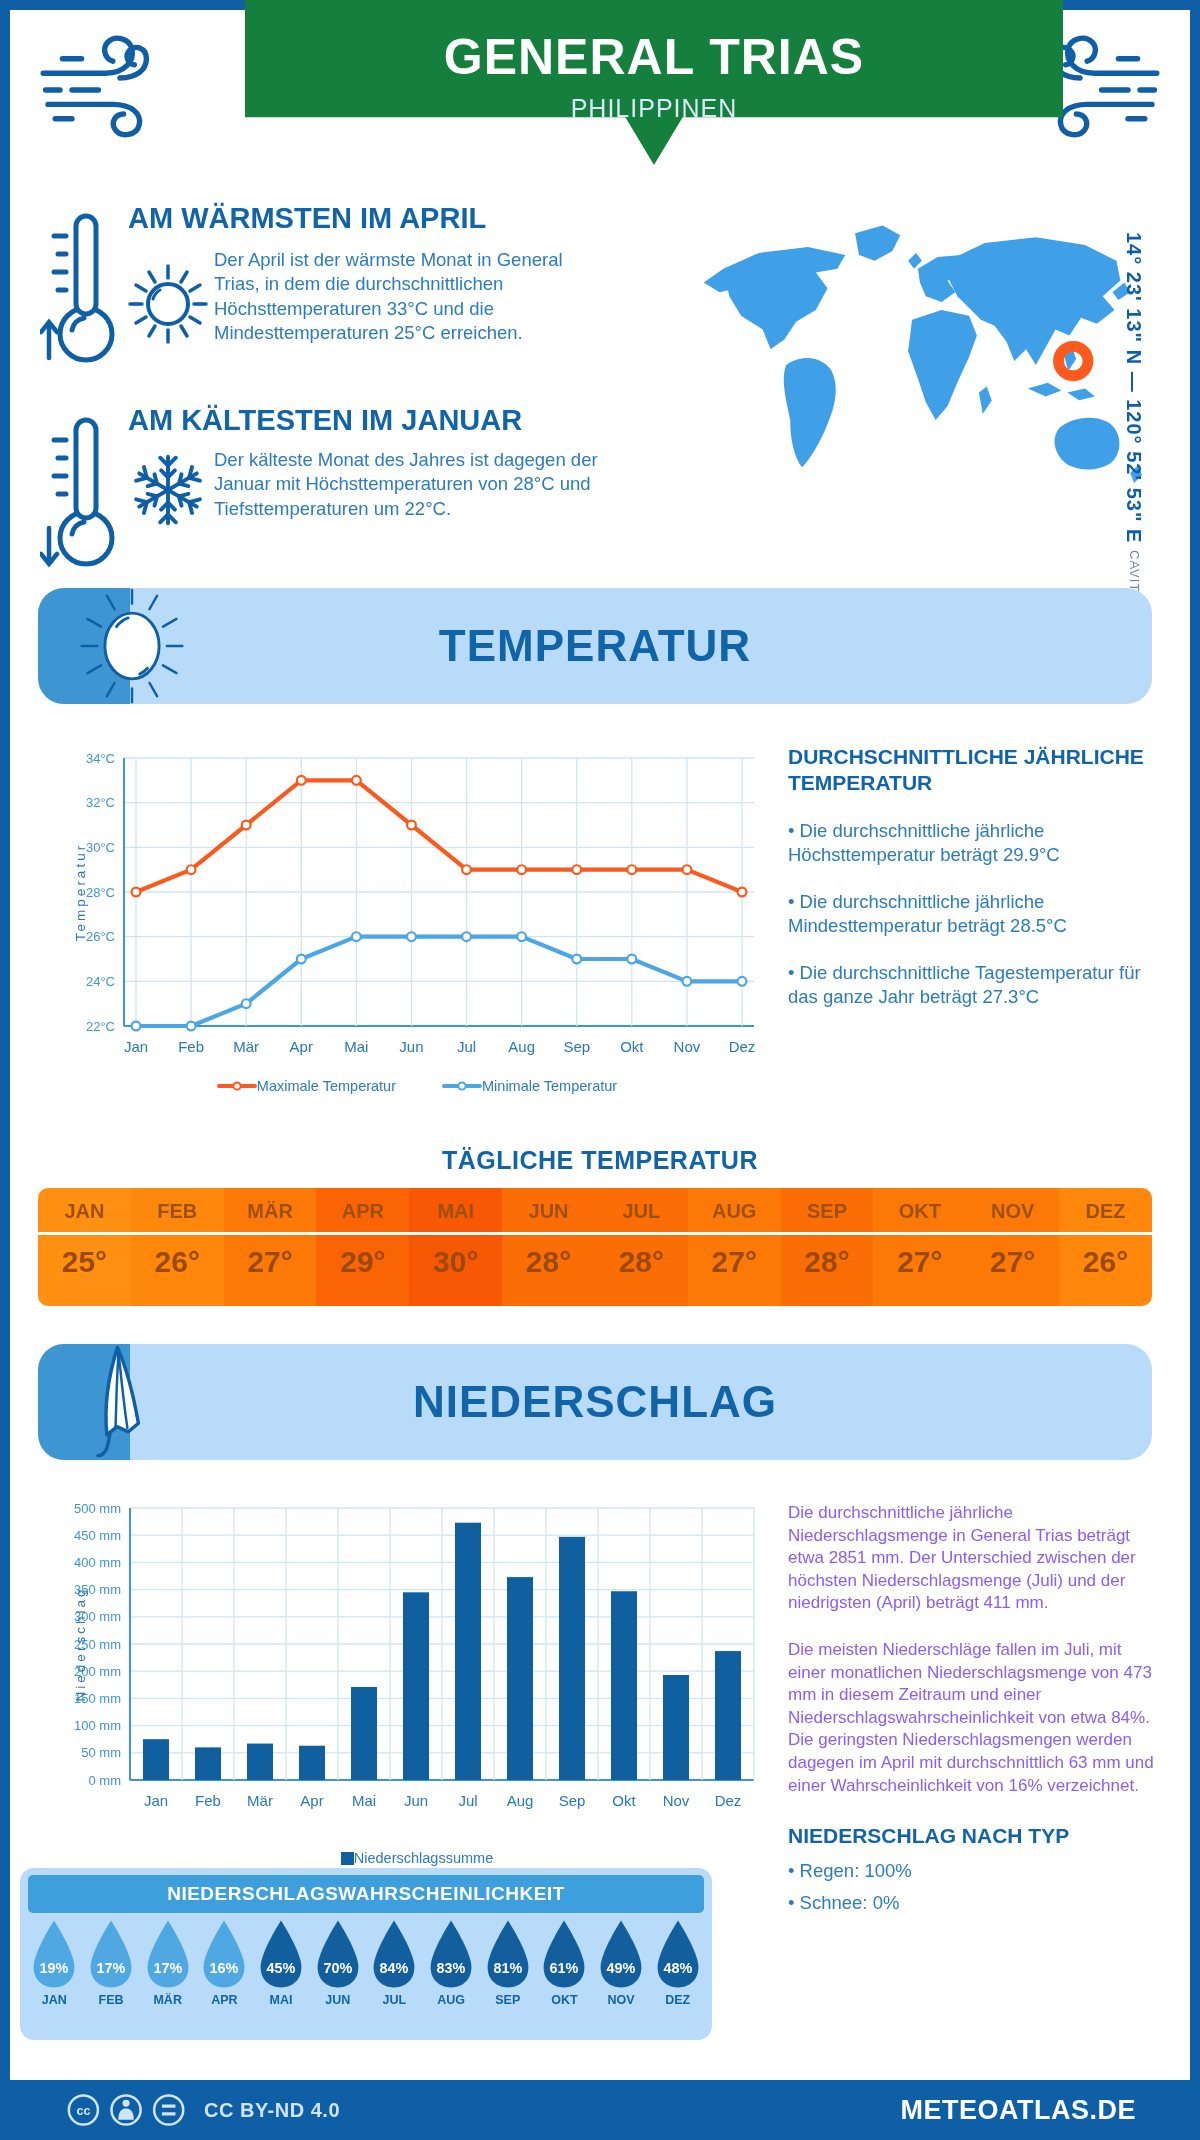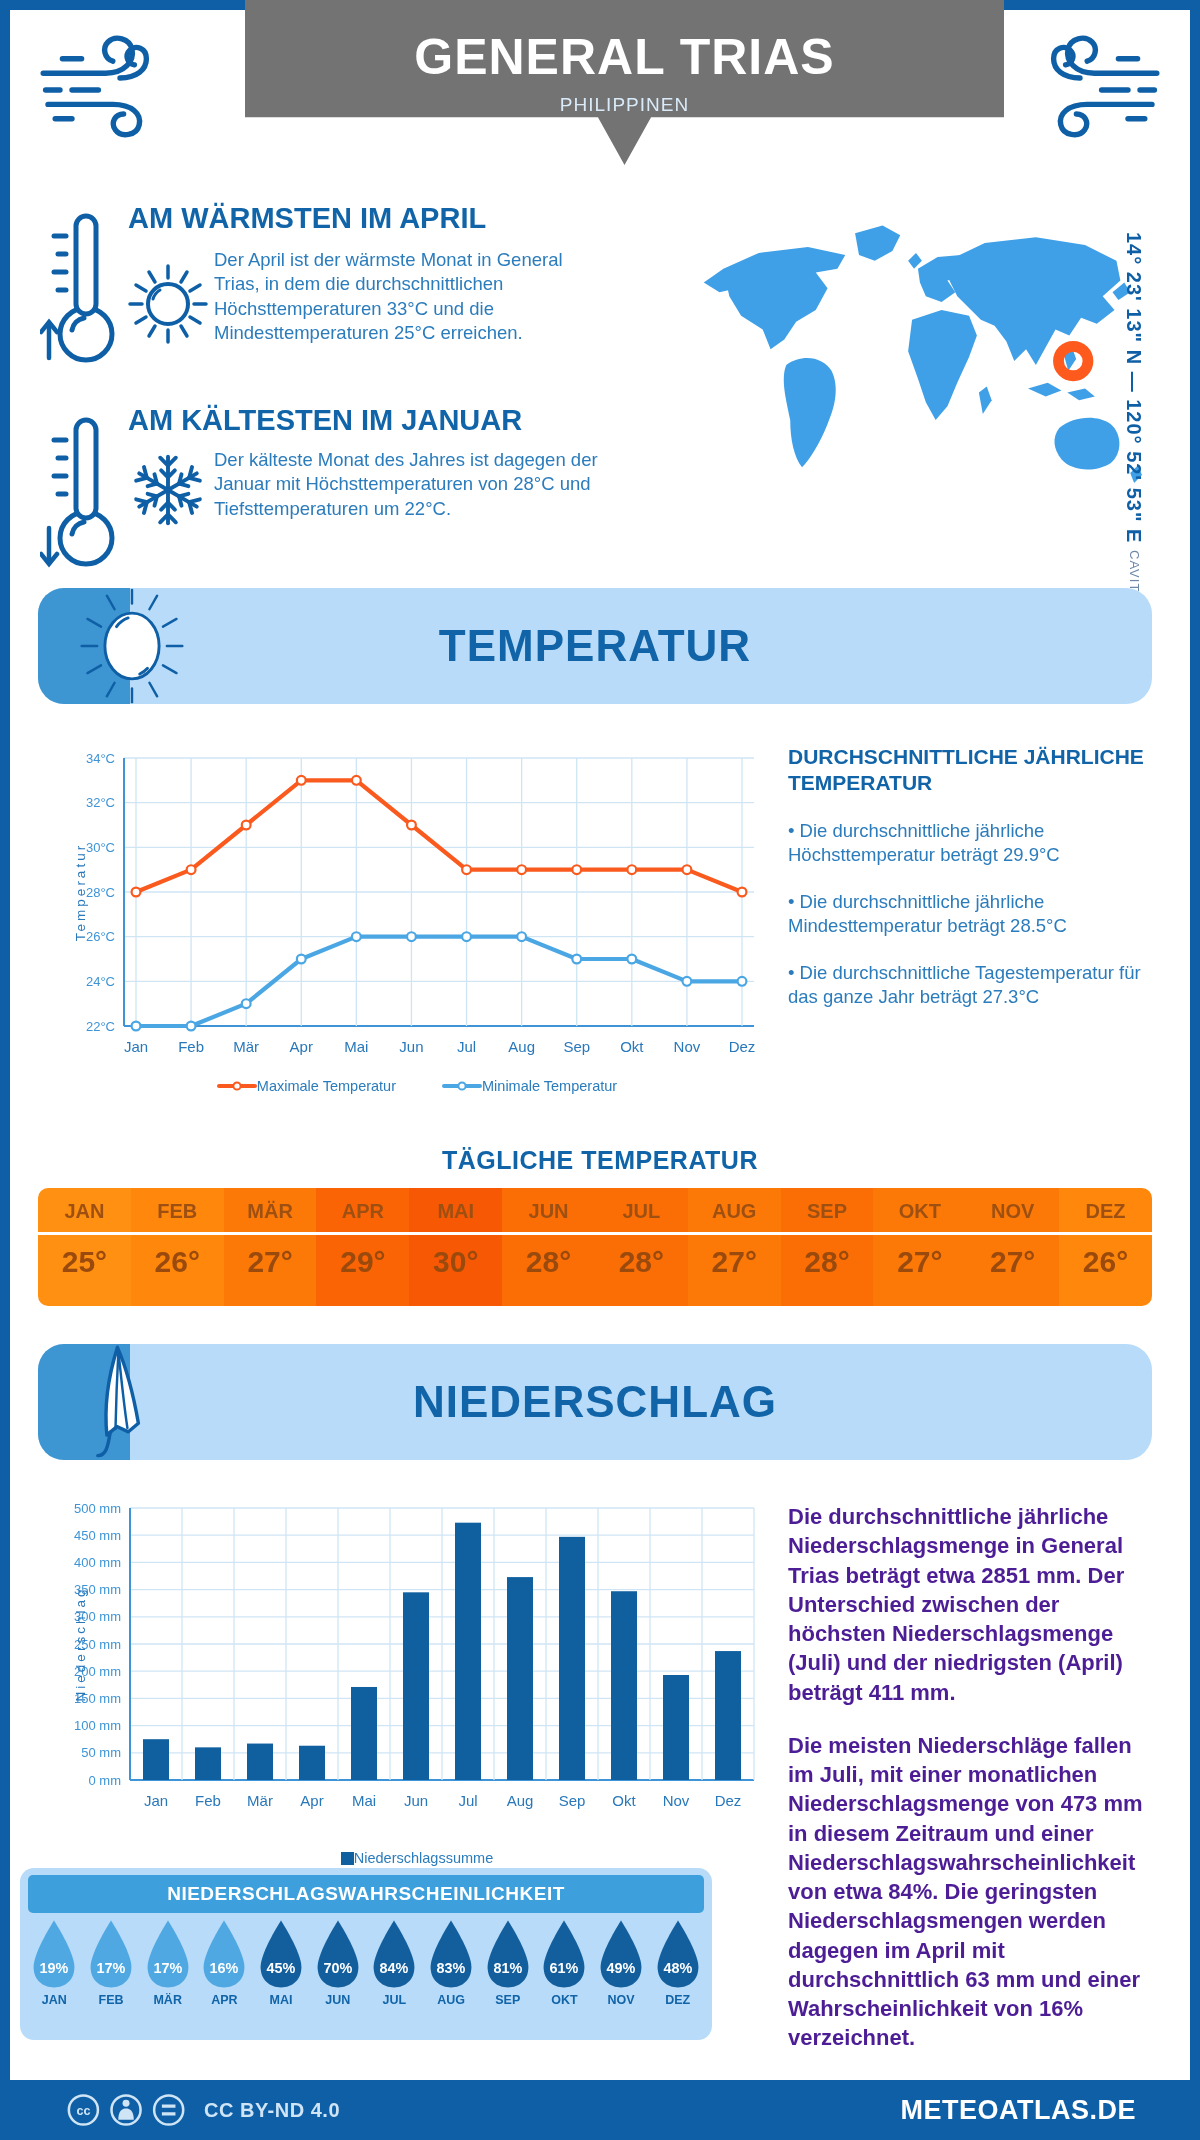--- a/index.html
+++ b/index.html
@@ -6,24 +6,24 @@
   html,body { background:#ffffff; }
   body { font-family:"Liberation Sans", sans-serif; }
   .page { position:relative; width:1200px; height:2140px; background:#fff; overflow:hidden; }
 
   .edge { position:absolute; background:#0E5FA6; z-index:40; }
   .edge-top { top:0; left:0; width:1200px; height:10px; }
   .edge-left { top:0; left:0; width:10px; height:2140px; }
   .edge-right { top:0; right:0; width:10px; height:2140px; }
 
   
-  .header-banner { position:absolute; left:245px; top:0; width:759px; height:165px; background:#737373; z-index:50;
+  .header-banner { position:absolute; left:245px; top:0; width:818px; height:165px; background:#15803d; z-index:50;
     clip-path:polygon(0 0,100% 0,100% 71%,53.5% 71%,50% 100%,46.5% 71%,0 71%); text-align:center; }
   .header-title { margin-top:28px; font-size:50px; font-weight:bold; color:#fff; letter-spacing:1px; }
-  .header-subtitle { margin-top:8px; font-size:19px; color:#D9EAF8; letter-spacing:1px; }
+  .header-subtitle { margin-top:8px; font-size:25px; color:#D9EAF8; letter-spacing:1px; }
 
   .wind { position:absolute; top:28px; width:132px; height:118px; z-index:45; }
   .wind-left { left:36px; }
   .wind-right { left:1032px; transform:scaleX(-1); }
 
   
   .hl-heading { position:absolute; font-size:29px; font-weight:bold; color:#1164A8; z-index:2; }
   .hl-text { position:absolute; font-size:18.5px; line-height:1.32; color:#2B7CBC; z-index:2; }
   .hl-icon { position:absolute; z-index:2; }
 
@@ -52,21 +52,21 @@
   #precip-legend { left:72px; top:1850px; }
   .legend-item { display:flex; align-items:center; font-size:14.5px; color:#2B7CBC; }
   .legend-swatch { width:13px; height:13px; }
 
   
   .side-col { position:absolute; left:788px; width:368px; z-index:2; }
   #temp-side { top:744px; }
   #precip-side { top:1502px; }
   .side-heading { font-size:21px; font-weight:bold; color:#1164A8; line-height:1.25; }
   .side-bullet { margin-top:22px; font-size:18.5px; line-height:1.33; color:#2B7CBC; }
-  .side-para { font-size:22px; line-height:1.33; color:#4c1d95;font-weight:bold; }
+  .side-para { font-size:17px; line-height:1.33; color:#8b5cf6; }
   .side-para + .side-para { margin-top:24px; }
   #precip-type-title { margin-top:26px; }
   .type-bullet { margin-top:10px; font-size:18.5px; color:#2B7CBC; }
 
   
   .daily-title { position:absolute; left:0; width:1200px; top:1146px; text-align:center;
     font-size:25px; font-weight:bold; color:#1164A8; letter-spacing:0.5px; z-index:2; }
   .dt-table { position:absolute; left:38px; top:1188px; width:1114px; height:118px; display:flex;
     border-radius:10px; overflow:hidden; z-index:2; }
   .dt-col { flex:1; position:relative; text-align:center; }

